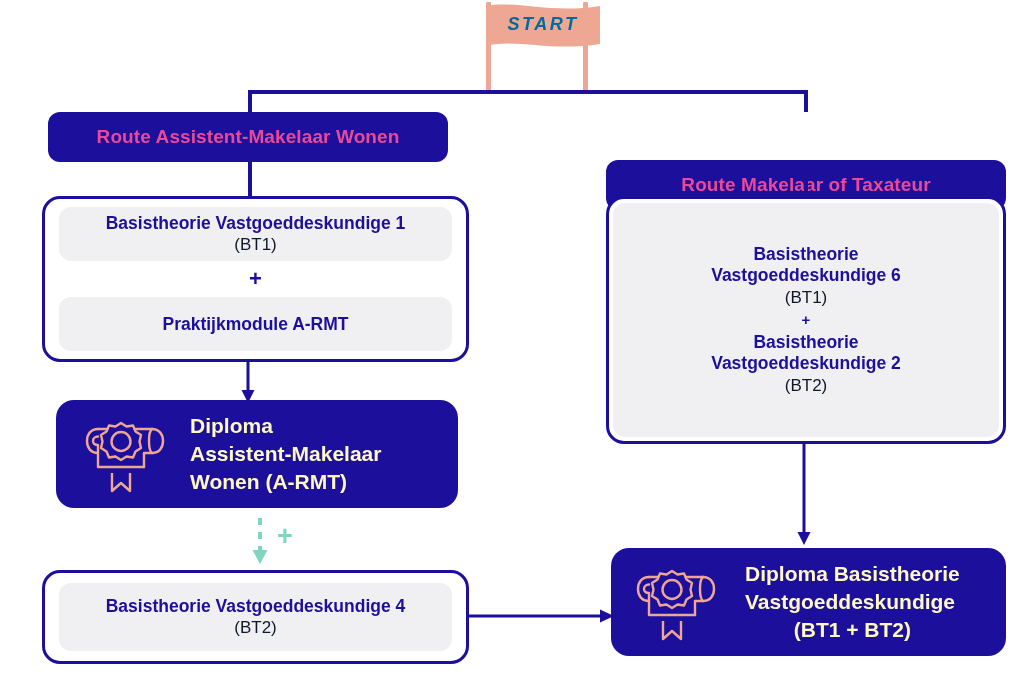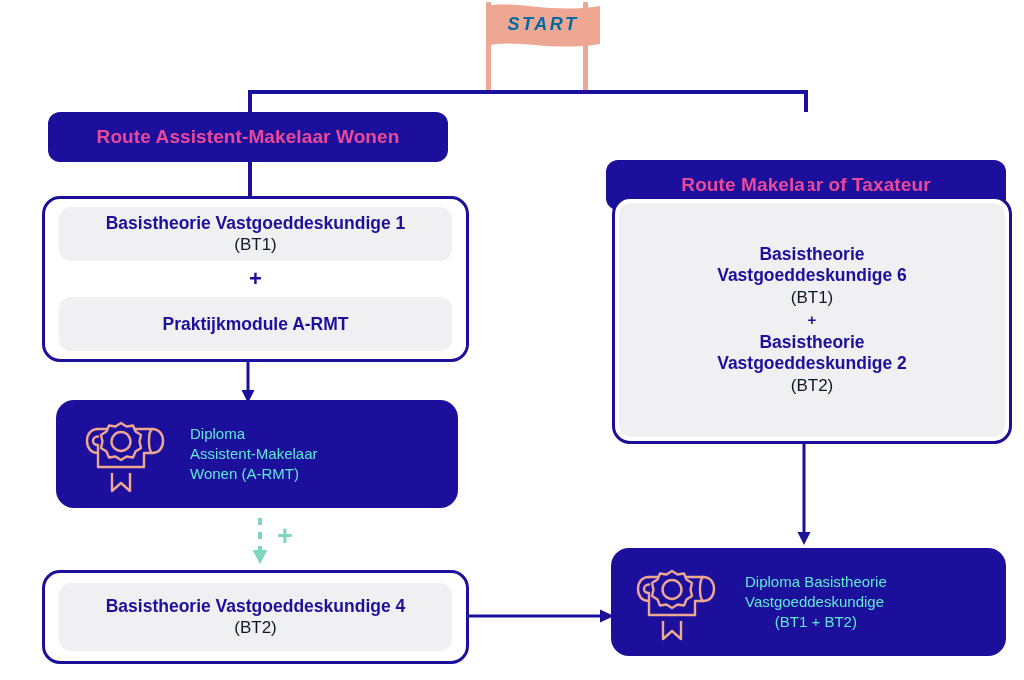--- a/index.html
+++ b/index.html
@@ -114,23 +114,23 @@
     position: absolute;
     background: #1B0F9B;
     border-radius: 18px;
     display: flex;
     flex-direction: row;
     align-items: center;
     box-sizing: border-box;
   }
   .diploma-icon { flex: 0 0 auto; }
   .diploma-text {
-    color: #5eead4;
-    font-size: 15px;
-    font-weight: normal;
+    color: #fef9c3;
+    font-size: 21px;
+    font-weight: bold;
     line-height: 1.32;
   }
 
   
   .mint-plus {
     position: absolute;
     color: #7FD6C0;
     font-size: 27px;
     font-weight: bold;
     line-height: 1;
@@ -220,21 +220,21 @@
       <div class="panel-title">Basistheorie Vastgoeddeskundige 4</div>
       <div class="panel-sub">(BT2)</div>
     </div>
   </div>
 
   <svg class="arrow-h" style="left:469px; top:605px; width:146px; height:22px;" viewBox="0 0 146 22">
     <line x1="0" y1="11" x2="132" y2="11" stroke="#1B0F9B" stroke-width="3"></line>
     <polygon points="145,11 131,4.5 131,17.5" fill="#1B0F9B"></polygon>
   </svg>
 
-  <div class="card-outline" style="left:606px; top:196px; width:400px; height:248px; padding:4px;margin-left:6px;">
+  <div class="card-outline" style="left:606px; top:196px; width:400px; height:248px; padding:4px;">
     <div class="inner-panel" style="width:100%; height:100%; padding:10px 14px;">
       <div class="panel-title">Basistheorie</div>
       <div class="panel-title">Vastgoeddeskundige 6</div>
       <div class="panel-sub">(BT1)</div>
       <div class="panel-plus">+</div>
       <div class="panel-title">Basistheorie</div>
       <div class="panel-title">Vastgoeddeskundige 2</div>
       <div class="panel-sub">(BT2)</div>
     </div>
   </div>

